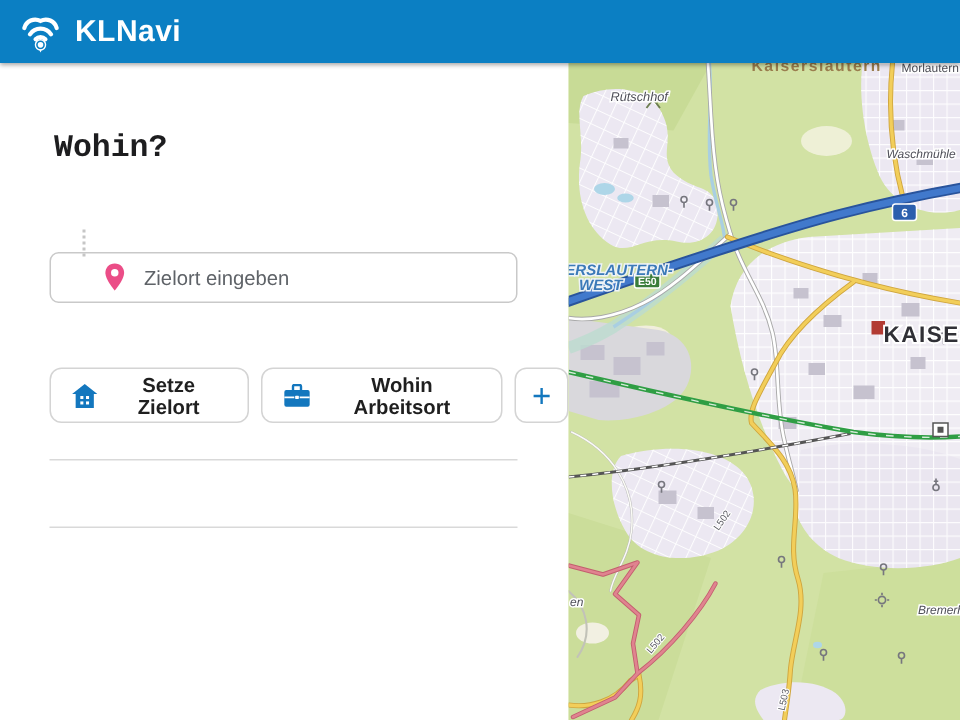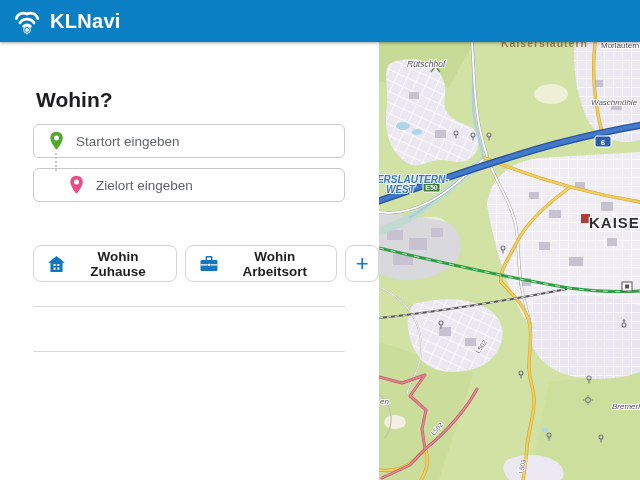--- a/index.html
+++ b/index.html
@@ -8,21 +8,21 @@
 
   
   .header { position:absolute; left:0; top:0; width:640px; height:42px;
             background:#0b7fc3; display:flex; align-items:center; padding:16px 10px;
             box-shadow:0 1px 3px rgba(0,0,0,.35); z-index:10; }
   .logo { width:30px; height:30px; margin:0 8px 0 2px; }
   .app-title { color:#fff; font-size:20px; font-weight:bold; letter-spacing:.3px; }
 
   
   .panel { position:absolute; left:0; top:42px; width:379px; height:438px; background:#fff; }
-  .heading { position:absolute; left:36px; top:46px; font-size:21px; font-weight:bold; color:#1d1d1f; }
+  .heading { position:absolute; left:36px; top:46px; font-size:21px; font-weight:bold; color:#1d1d1f;font-family:Liberation Mono, monospace; }
 
   .field { position:absolute; left:33px; width:312px; height:34px; background:#fff;
            border:1px solid #c9c9c9; border-radius:6px; display:flex; align-items:center; }
   .field-start { top:82px; }
   .field-dest  { top:126px;padding-left:20px; }
   .field svg.pin { width:15px; height:20px; margin:0 12px 0 15px; flex:0 0 auto; }
   .field input { border:none; outline:none; flex:1; font-size:13.5px; color:#3c4043;
                  font-family:"Liberation Sans",sans-serif; background:transparent; }
   .field input::placeholder { color:#5f6368; opacity:1; }
   .connector { position:absolute; left:55px; top:111px; height:18px; width:0;
@@ -71,27 +71,20 @@
     <circle cx="16" cy="25.5" r="2" fill="#ffffff"></circle>
     <circle cx="16" cy="25.5" r="3.6" fill="none" stroke="#ffffff" stroke-width="1"></circle>
     <path d="M14.9 28.8 L16 31 L17.1 28.8 Z" fill="#ffffff"></path>
   </svg>
   <span class="app-title">KLNavi</span>
 </div>
 
 <div class="panel">
   <div class="heading">Wohin?</div>
 
-  <div class="field field-start">
-    <svg class="pin" viewBox="0 0 24 32">
-      <path d="M12 1 C5.9 1 2 5.5 2 11 c0 7.5 10 19 10 19 s10 -11.5 10 -19 C22 5.5 18.1 1 12 1 Z" fill="#52a92c"></path>
-      <circle cx="12" cy="11" r="4" fill="#ffffff"></circle>
-    </svg>
-    <input type="text" placeholder="Startort eingeben" style="">
-  </div>
 
   <div class="connector"></div>
 
   <div class="field field-dest">
     <svg class="pin" viewBox="0 0 24 32">
       <path d="M12 1 C5.9 1 2 5.5 2 11 c0 7.5 10 19 10 19 s10 -11.5 10 -19 C22 5.5 18.1 1 12 1 Z" fill="#eb4d87"></path>
       <circle cx="12" cy="11" r="4" fill="#ffffff"></circle>
     </svg>
     <input type="text" placeholder="Zielort eingeben" style="">
   </div>
@@ -101,21 +94,21 @@
     <button class="btn">
       <svg width="17" height="16" viewBox="0 0 20 19">
         <path d="M10 0 L20 8 H17.2 V19 H2.8 V8 H0 Z" fill="#1377be"></path>
         <g fill="#ffffff">
           <rect x="6.5" y="9.5" width="2.4" height="2.4"></rect>
             <rect x="11" y="9.5" width="2.4" height="2.4"></rect>
           <rect x="6.5" y="13.8" width="2.4" height="2.4"></rect>
             <rect x="11" y="13.8" width="2.4" height="2.4"></rect>
         </g>
       </svg>
-      <span>Wohin Zuhause</span>
+      <span>Setze Zielort</span>
     </button>
     <button class="btn">
       <svg width="18" height="16" viewBox="0 0 20 18">
         <rect x="0.5" y="4.5" width="19" height="12.5" rx="1.5" fill="#1377be"></rect>
         <path d="M7 4.5 V1.8 A1.1 1.1 0 0 1 8.1 0.7 H11.9 A1.1 1.1 0 0 1 13 1.8 V4.5" fill="none" stroke="#1377be" stroke-width="1.8"></path>
         <path d="M0.5 10 H8 M12 10 H19.5" stroke="#ffffff" stroke-width="1.4"></path>
         <rect x="8.6" y="8.8" width="2.8" height="2.4" rx="0.5" fill="#ffffff"></rect>
       </svg>
       <span>Wohin Arbeitsort</span>
     </button>

